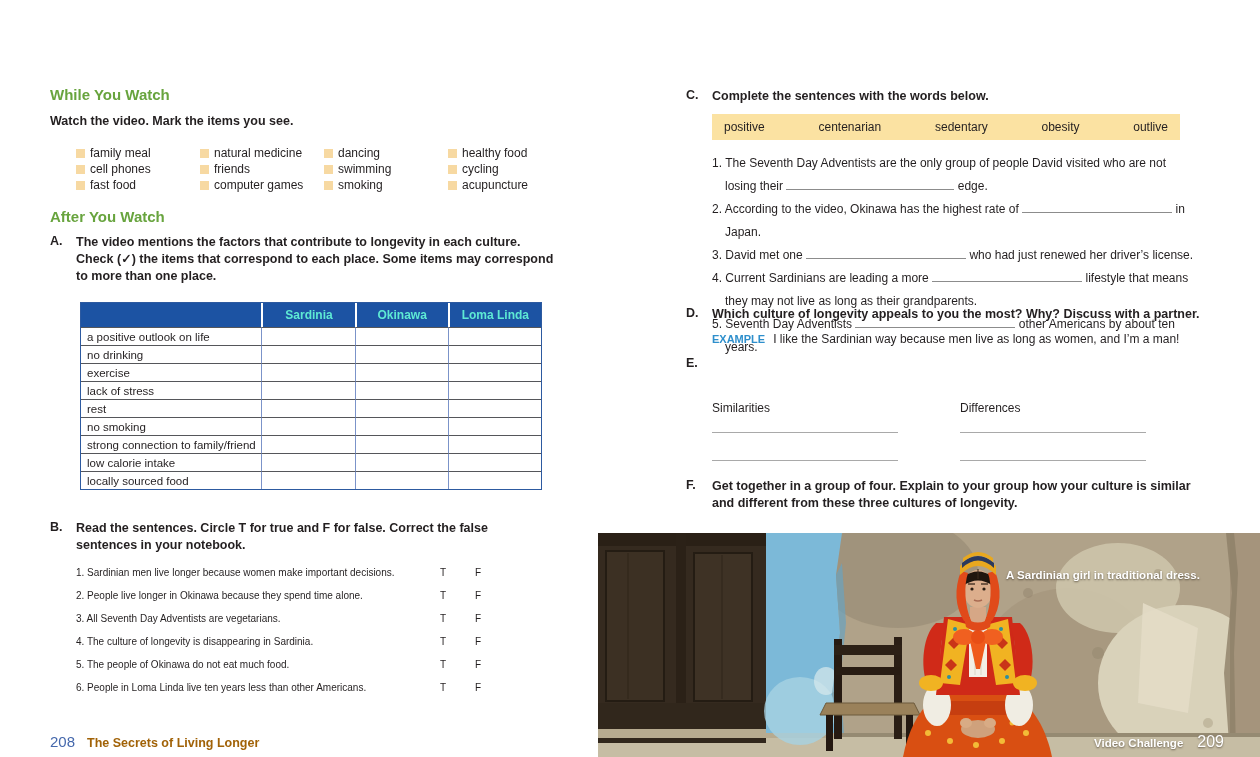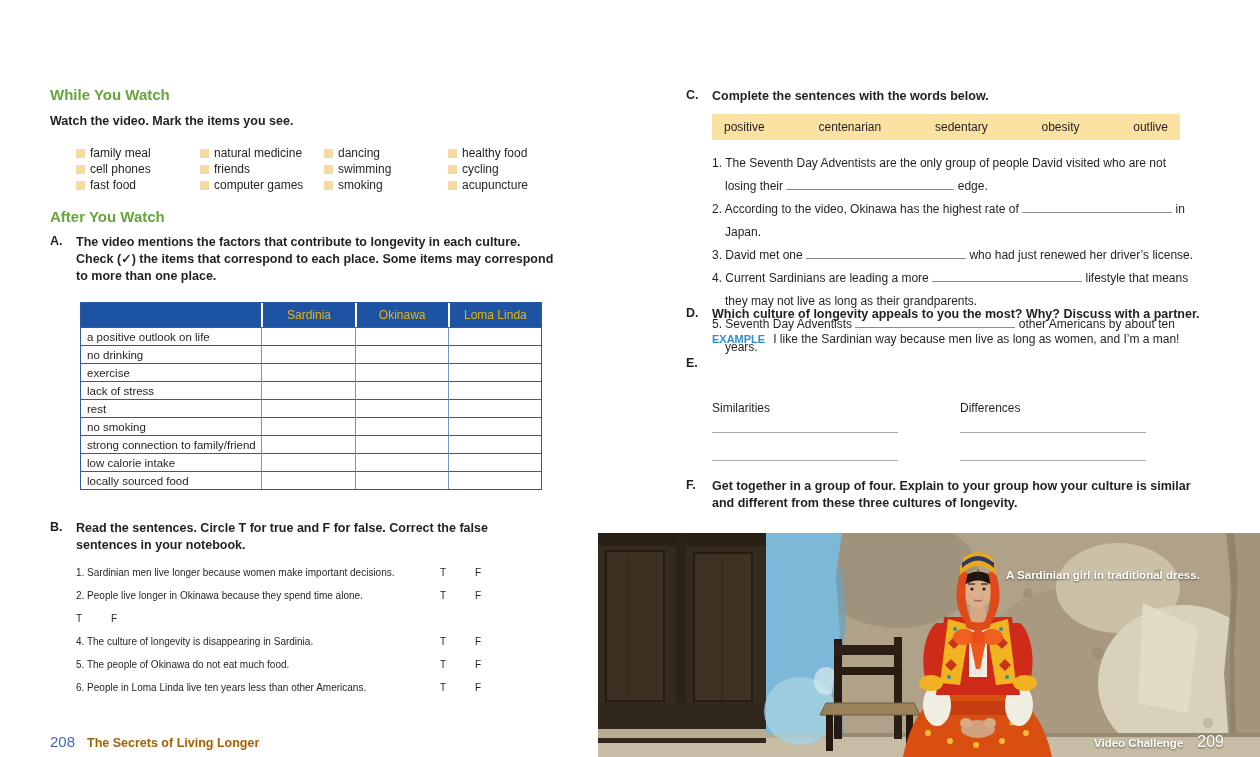--- a/index.html
+++ b/index.html
@@ -20,21 +20,21 @@
   .watch-col { width:124px; }
   .watch-col:last-child { width:auto; }
   .watch-item { display:flex; align-items:center; height:16px; }
   .watch-box { width:9px; height:9px; background:#f7d9a2; margin-right:5px; flex:0 0 9px; }
   .watch-label { font-size:12px; }
 
   
   #factor-table-wrap { border:1px solid #2d5aa0; }
   #factor-table { border-collapse:separate; border-spacing:0; table-layout:fixed; width:460px; }
   #factor-table th {
-    background:#1c53a3; color:#eab308; font-size:12px; font-weight:400;
+    background:#1c53a3; color:#5eead4; font-size:12px; font-weight:700;
     height:24px; text-align:center; vertical-align:middle;
   }
   #factor-table th + th { border-left:2px solid #ffffff; }
   #factor-table td {
     height:18px; font-size:11.5px; padding:0 0 0 6px;
     border-top:1px solid #55565a; vertical-align:middle; background:#fff;
   }
   #factor-table td + td { border-left:1px solid #7b93c9; }
   .col-label { width:180px; } .col-place { width:93px; }
 
@@ -230,20 +230,21 @@
       <span class="b-text">1. Sardinian men live longer because women make important decisions.</span>
       <span class="b-t">T</span>
       <span class="b-f">F</span>
     </div>
     <div class="b-item">
       <span class="b-text">2. People live longer in Okinawa because they spend time alone.</span>
       <span class="b-t">T</span>
       <span class="b-f">F</span>
     </div>
     <div class="b-item">
+      <span class="b-text">3. All Seventh Day Adventists are vegetarians.</span>
       <span class="b-t">T</span>
       <span class="b-f">F</span>
     </div>
     <div class="b-item">
       <span class="b-text">4. The culture of longevity is disappearing in Sardinia.</span>
       <span class="b-t">T</span>
       <span class="b-f">F</span>
     </div>
     <div class="b-item">
       <span class="b-text">5. The people of Okinawa do not eat much food.</span>

